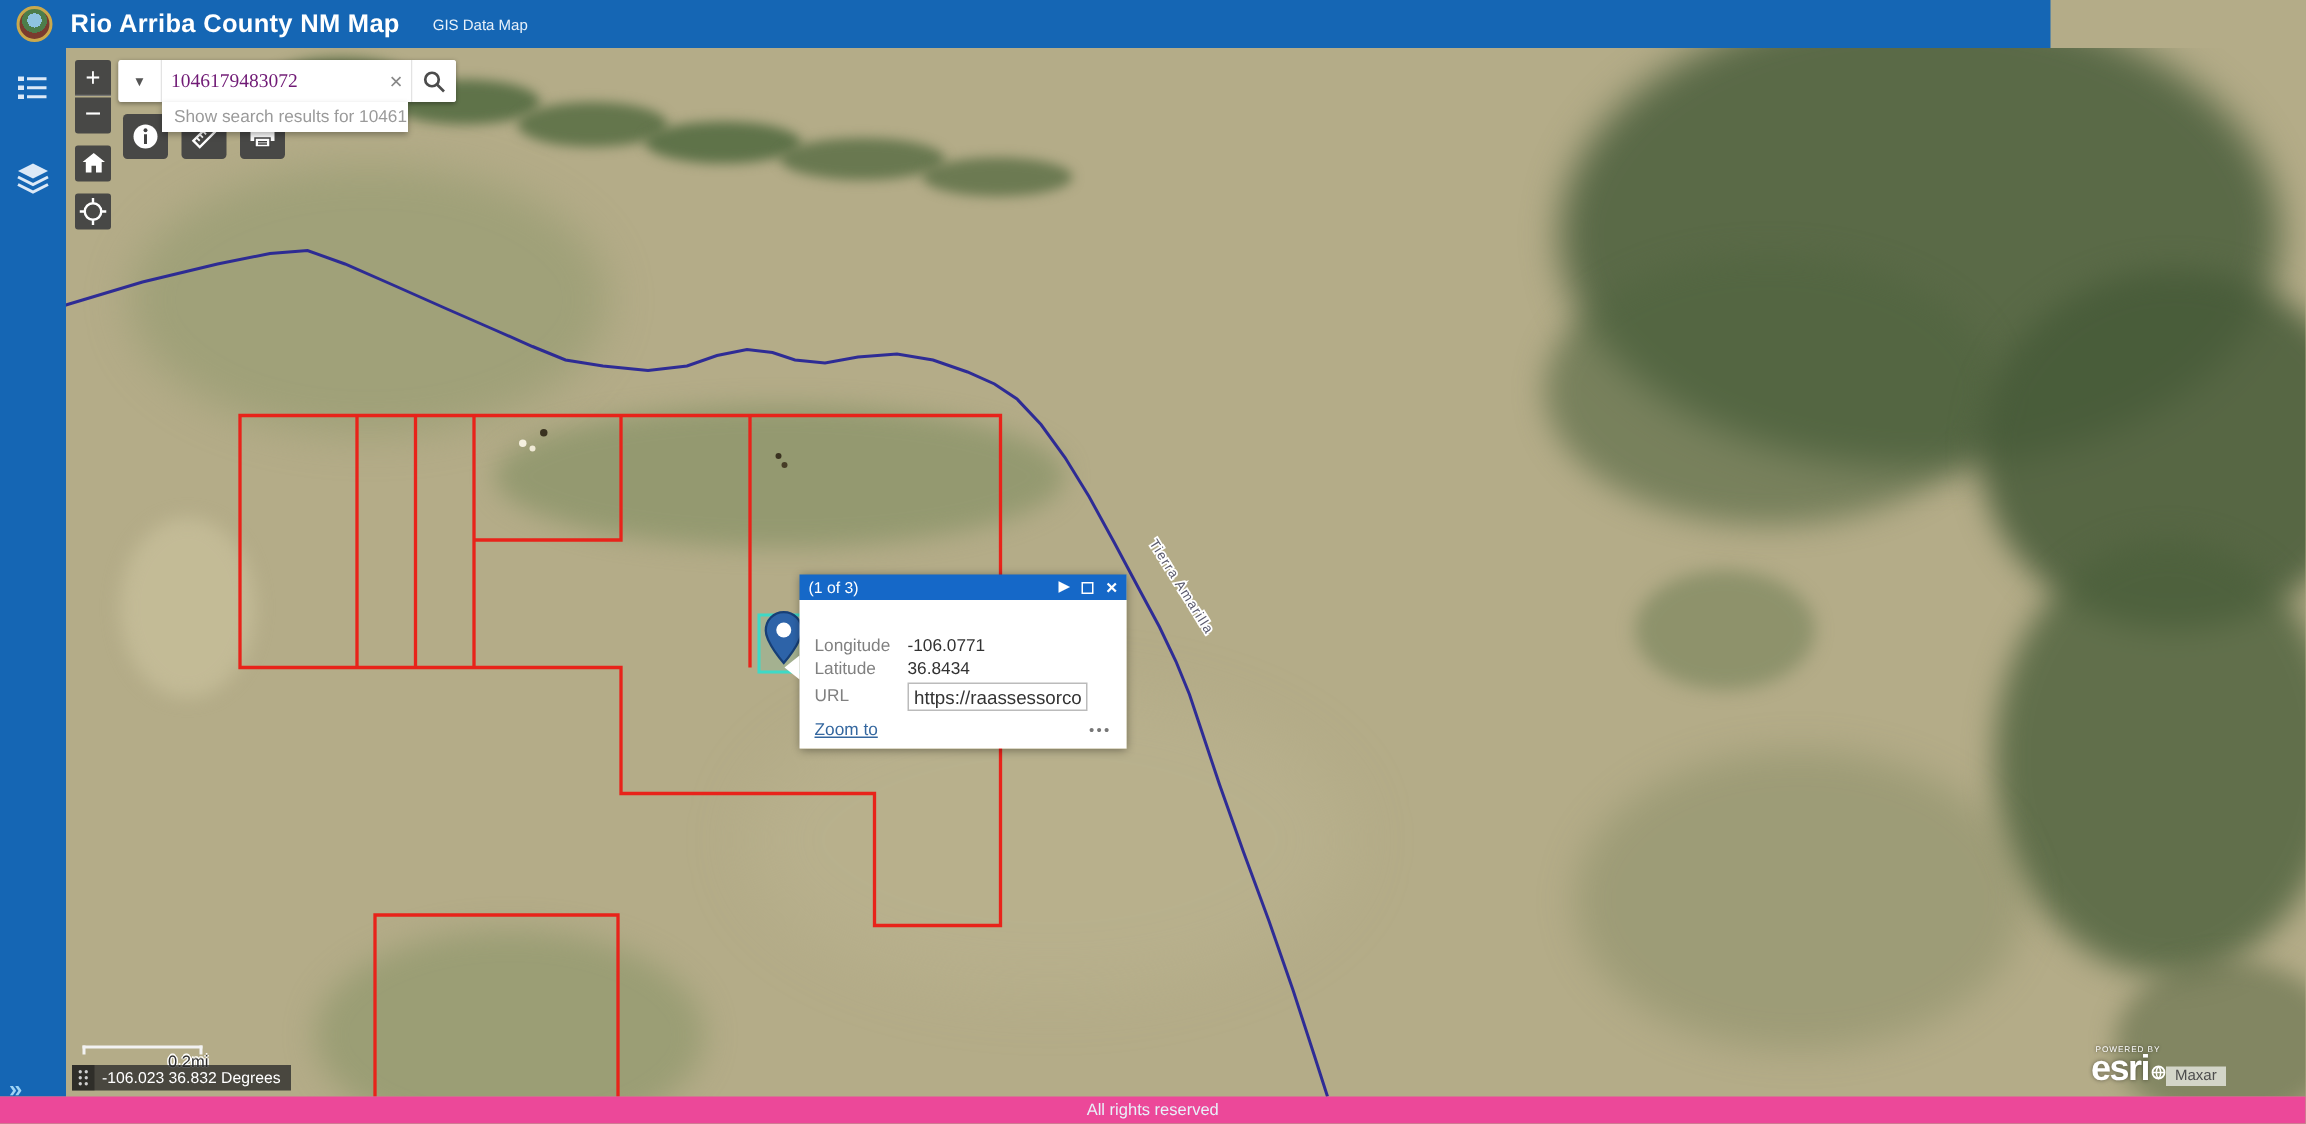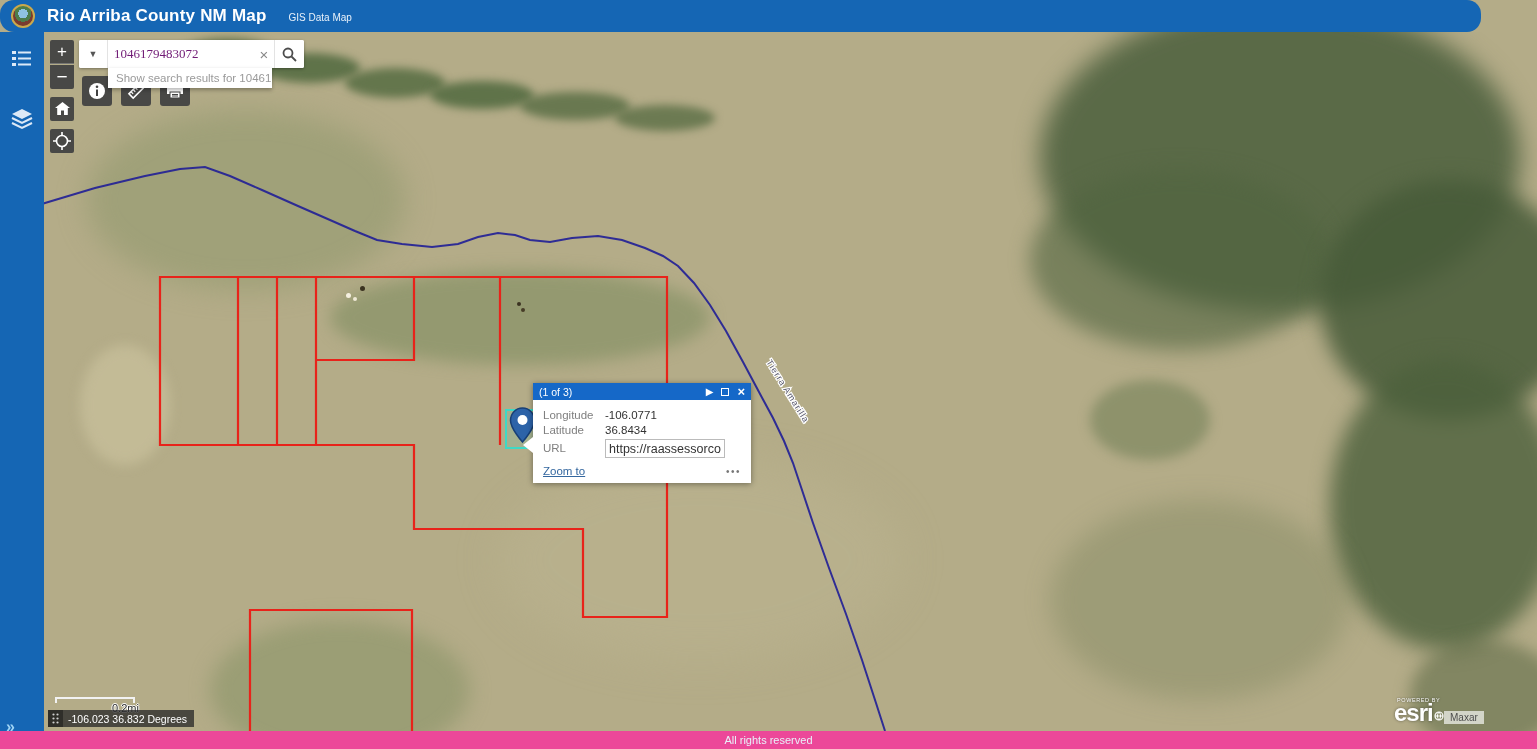--- a/index.html
+++ b/index.html
@@ -1,19 +1,19 @@
 <!DOCTYPE html>
 <html><head>
 <meta charset="utf-8">
 <style>
   * { margin:0; padding:0; box-sizing:border-box; }
   html,body { width:1537px; height:749px; overflow:hidden; font-family:"Liberation Sans",sans-serif; background:#b4ac88; }
 
   
-  #header { position:absolute; left:0; top:0; width:1481px; height:32px; background:#1566b4; display:flex; align-items:center; z-index:50;border-radius:14px; }
+  #header { position:absolute; left:0; top:0; width:1367px; height:32px; background:#1566b4; display:flex; align-items:center; z-index:50; }
   #seal { width:24px; height:24px; border-radius:50%; margin-left:11px; border:2px solid #caa94c;
           background:radial-gradient(circle at 50% 38%, #8fc3e0 0 30%, #4d7d4a 30% 52%, #7a3b2e 52% 100%); }
   #app-title { color:#fff; font-size:17px; font-weight:bold; margin-left:12px; letter-spacing:.2px; }
   #app-subtitle { color:#e8f1fa; font-size:10px; margin-left:22px; margin-top:2px; }
 
   
   #sidebar { position:absolute; left:0; top:32px; width:44px; height:699px; background:#1566b4; z-index:40; }
   .side-btn { position:absolute; left:8px; width:28px; height:28px; background:transparent; border:none; cursor:pointer; }
   #expander { position:absolute; left:6px; top:686px; color:#9fd4f5; font-size:16px; font-weight:bold; background:none; border:none; cursor:pointer; }
 
@@ -46,21 +46,21 @@
   #measure-btn { left:121px; }
   #print-btn { left:160px; }
 
   
   #popup { position:absolute; left:533px; top:383px; width:218px; z-index:30; box-shadow:0 1px 6px rgba(0,0,0,.4); font-size:11.5px; }
   #popup-header { height:17px; background:#1568c8; color:#fff; display:flex; align-items:center; padding:0 6px; }
   #popup-counter { font-size:10.5px; flex:1; }
   .popup-hbtn { background:none; border:none; color:#fff; cursor:pointer; padding:0; margin-left:8px; font-size:10px; line-height:10px; display:flex; align-items:center; }
   #popup-dock span { display:block; width:8px; height:8px; border:1.5px solid #fff; }
   #popup-close { font-size:13px; font-weight:bold; }
-  #popup-body { background:#fff; padding:9px 10px 6px 10px; position:relative; }
+  #popup-body { background:#fff; padding:25px 10px 6px 10px; position:relative; }
   .p-row { display:flex; margin-bottom:3px; }
   .p-label { width:62px; color:#808080; }
   .p-value { color:#323232; }
   #url-input { width:120px; height:19px; border:1px solid #bbb; font-size:12.5px; color:#333; padding:0 3px; font-family:"Liberation Sans",sans-serif; }
   #popup-footer { display:flex; align-items:center; margin-top:7px; }
   #zoom-to { color:#34679f; text-decoration:underline; cursor:pointer; flex:1; }
   #popup-more { background:none; border:none; color:#777; letter-spacing:1.5px; font-size:10px; cursor:pointer; }
   #popup-pointer { position:absolute; left:-10px; top:37px; width:0; height:0; border-top:8px solid transparent; border-bottom:8px solid transparent; border-right:10px solid #fff; }
 
   

